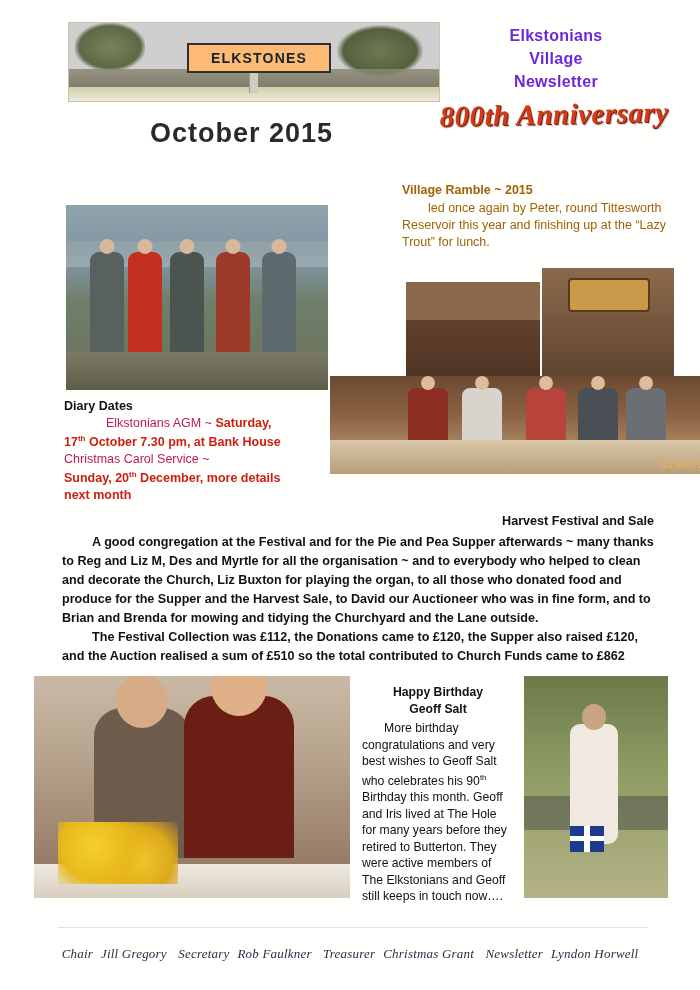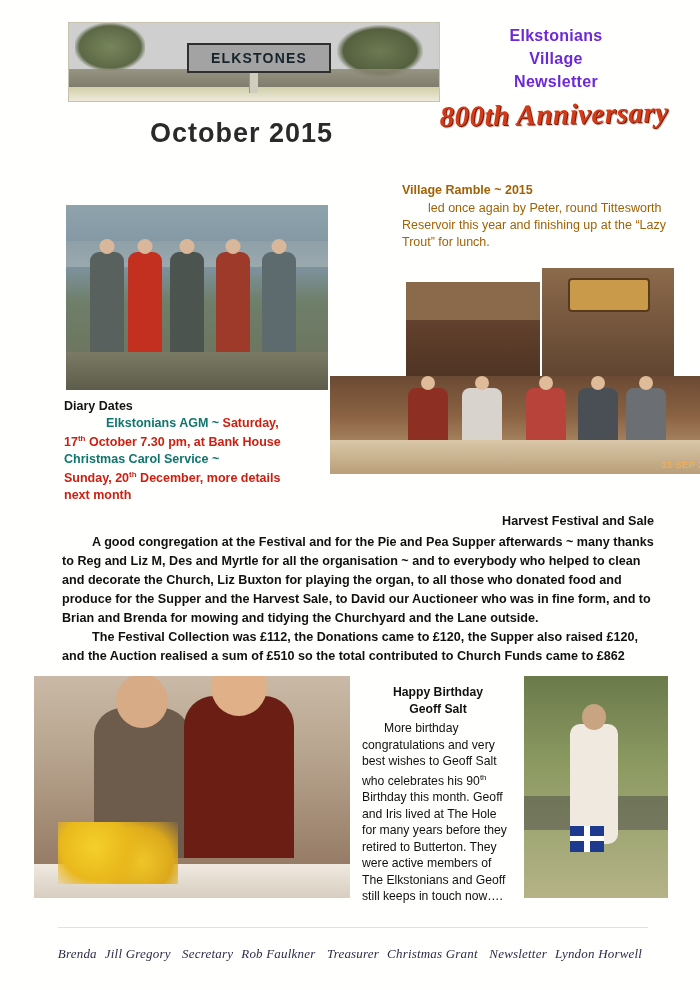--- a/index.html
+++ b/index.html
@@ -59,21 +59,21 @@
   .sign-photo .tree2 {
     position: absolute;
     left: 6px; top: 0px;
     width: 70px; height: 48px;
     background: radial-gradient(ellipse at 50% 50%, #77855b 0%, #5d6946 62%, rgba(93,105,70,0) 74%);
   }
   .sign-plate {
     position: absolute;
     left: 118px; top: 20px;
     width: 140px; height: 26px;
-    background: #a3a3a3;
+    background: #fdba74;
     border: 2px solid #2f2f2f;
     display: flex;
     align-items: center;
     justify-content: center;
     font-size: 14px;
     font-weight: bold;
     letter-spacing: 1.2px;
     color: #16232b;
     font-family: "Liberation Sans", sans-serif;
   }
@@ -224,21 +224,21 @@
   .diary {
     position: absolute;
     left: 64px; top: 398px;
     width: 262px;
     font-size: 12.5px;
     line-height: 16.5px;
   }
   .diary .hd { font-weight: bold; color: #141414; }
   .diary .l-center { text-align: left; font-weight: bold; }
   .diary .red { color: #cc1f11; font-weight: bold; }
-  .diary .black { color: #0f766e; font-weight: bold; }
+  .diary .black { color: #be185d; font-weight: normal; }
   .diary sup { font-size: 8px; vertical-align: super; }
   .diary .ln1 { padding-left: 42px; }
 
   
   .harvest {
     position: absolute;
     left: 62px; top: 512px;
     width: 592px;
     font-size: 12.6px;
     line-height: 19px;
@@ -461,19 +461,19 @@
   <div class="photo bday-photo-right">
     <div class="road"></div>
     <div class="person">
         <span class="h"></span>
       </div>
     <div class="flag"></div>
   </div>
 
   <div class="footer-rule"></div>
   <div class="footer">
-    <span class="role">Brenda</span><span>Jill Gregory</span>
+    <span class="role">Chair</span><span>Jill Gregory</span>
     <span class="role">Secretary</span><span>Rob Faulkner</span>
     <span class="role">Treasurer</span><span>Christmas Grant</span>
     <span class="role">Newsletter</span><span>Lyndon Horwell</span>
   </div>
 
 </div>
 
 </body></html>

